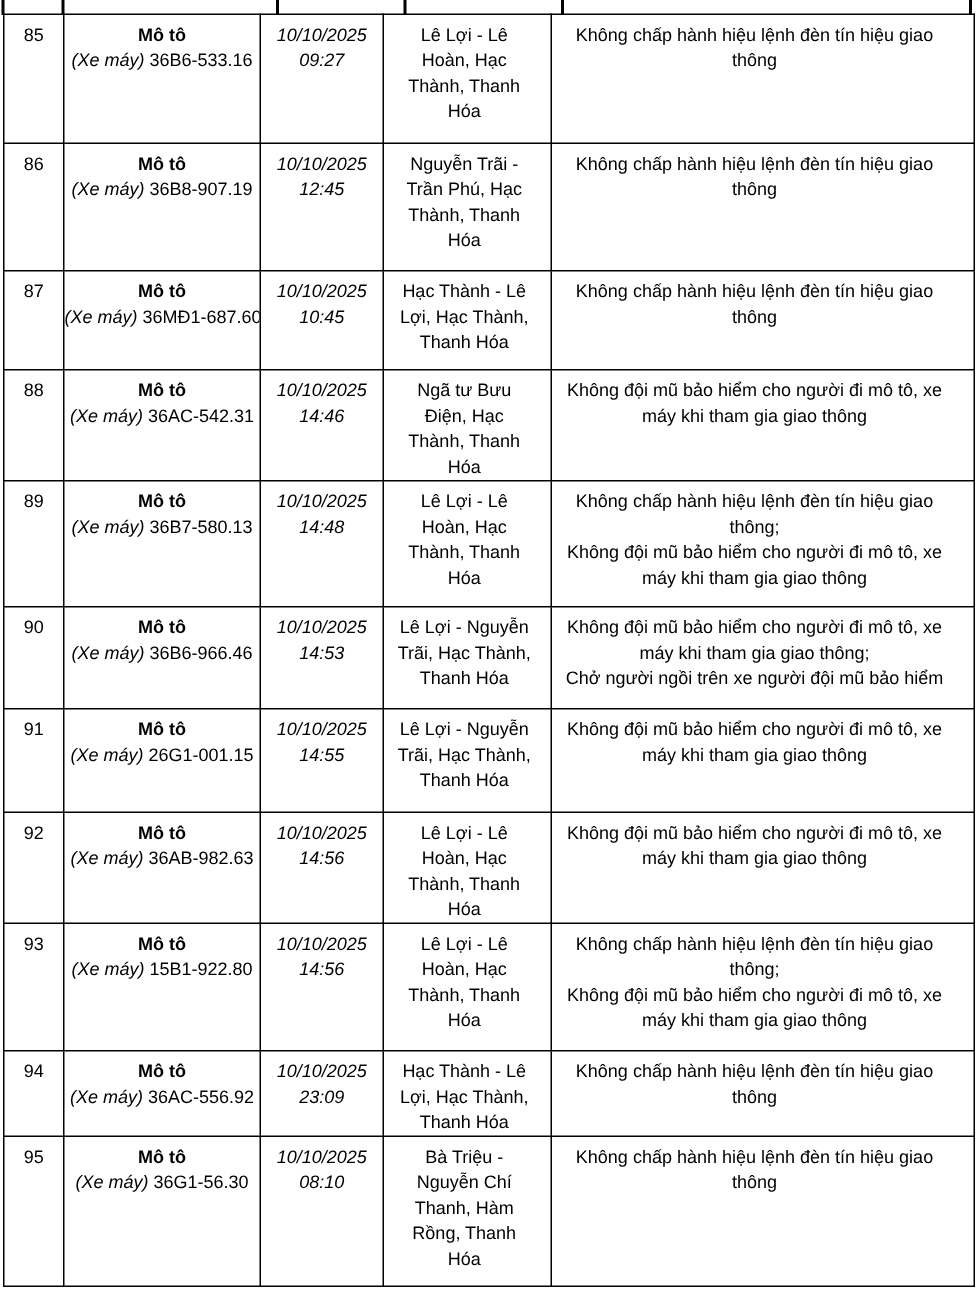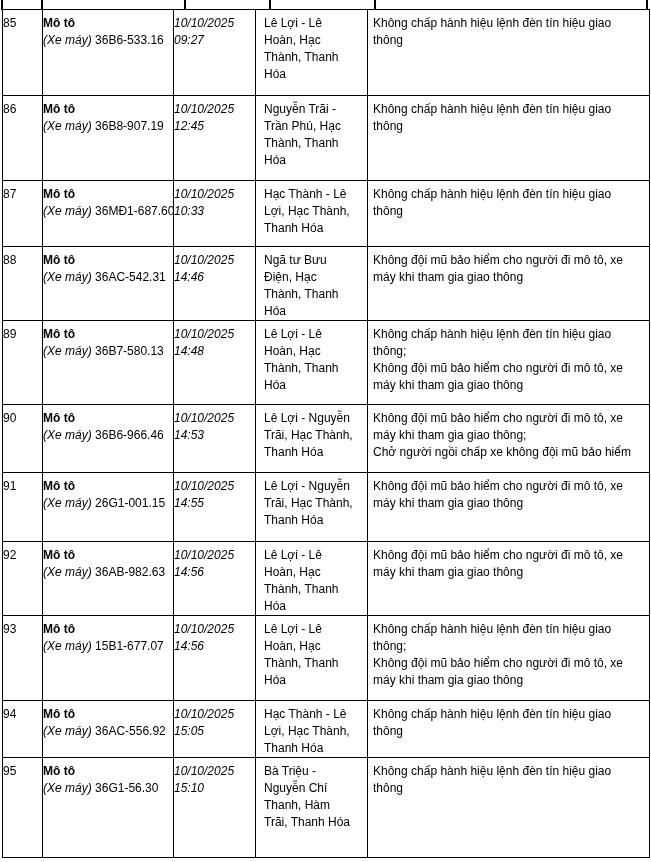--- a/index.html
+++ b/index.html
@@ -21,20 +21,21 @@
   
   #tbl-wrap { position: absolute; top: 9px; left: 2px; width: 647px; }
   table.violations {
     border-collapse: collapse;
     table-layout: fixed;
     width: 647px;
   }
   table.violations td {
     border: 1.5px solid #000000;
     vertical-align: top;
+    text-align: center;
     font-size: 12px;
     line-height: 17px;
     padding-top: 5px;
     overflow: hidden;
   }
   td.c-no      { width: 40px;  }
   td.c-vehicle { width: 131px; }
   td.c-dt      { width: 82px;  }
   td.c-loc     { width: 112px; padding-left: 8px; padding-right: 12px; }
   td.c-vio     { width: 282px; padding-left: 5px; padding-right: 16px; }
@@ -108,21 +109,21 @@
           <tr style="height: 66px;">
             <td class="c-no">
               <div>87</div>
             </td>
             <td class="c-vehicle">
               <div class="vehicle-type">Mô tô</div>
               <div class="vehicle-plate-line"><span class="vehicle-note">(Xe máy)</span> <span>36MĐ1-687.60</span></div>
             </td>
             <td class="c-dt">
               <div class="dt-line">10/10/2025</div>
-              <div class="dt-line">10:33</div>
+              <div class="dt-line">10:45</div>
             </td>
             <td class="c-loc">
               <div>Hạc Thành - Lê Lợi, Hạc Thành, Thanh Hóa</div>
             </td>
             <td class="c-vio">
               <div>Không chấp hành hiệu lệnh đèn tín hiệu giao thông</div>
             </td>
           </tr>
           <tr style="height: 67px;">
             <td class="c-no">
@@ -173,21 +174,21 @@
             </td>
             <td class="c-dt">
               <div class="dt-line">10/10/2025</div>
               <div class="dt-line">14:53</div>
             </td>
             <td class="c-loc">
               <div>Lê Lợi - Nguyễn Trãi, Hạc Thành, Thanh Hóa</div>
             </td>
             <td class="c-vio">
               <div>Không đội mũ bảo hiểm cho người đi mô tô, xe máy khi tham gia giao thông;</div>
-              <div>Chở người ngồi chấp xe không đội mũ bảo hiểm</div>
+              <div>Chở người ngồi trên xe người đội mũ bảo hiểm</div>
             </td>
           </tr>
           <tr style="height: 69px;">
             <td class="c-no">
               <div>91</div>
             </td>
             <td class="c-vehicle">
               <div class="vehicle-type">Mô tô</div>
               <div class="vehicle-plate-line"><span class="vehicle-note">(Xe máy)</span> <span>26G1-001.15</span></div>
             </td>
@@ -220,21 +221,21 @@
             <td class="c-vio">
               <div>Không đội mũ bảo hiểm cho người đi mô tô, xe máy khi tham gia giao thông</div>
             </td>
           </tr>
           <tr style="height: 85px;">
             <td class="c-no">
               <div>93</div>
             </td>
             <td class="c-vehicle">
               <div class="vehicle-type">Mô tô</div>
-              <div class="vehicle-plate-line"><span class="vehicle-note">(Xe máy)</span> <span>15B1-677.07</span></div>
+              <div class="vehicle-plate-line"><span class="vehicle-note">(Xe máy)</span> <span>15B1-922.80</span></div>
             </td>
             <td class="c-dt">
               <div class="dt-line">10/10/2025</div>
               <div class="dt-line">14:56</div>
             </td>
             <td class="c-loc">
               <div>Lê Lợi - Lê Hoàn, Hạc Thành, Thanh Hóa</div>
             </td>
             <td class="c-vio">
               <div>Không chấp hành hiệu lệnh đèn tín hiệu giao thông;</div>
@@ -244,43 +245,43 @@
           <tr style="height: 53px;">
             <td class="c-no">
               <div>94</div>
             </td>
             <td class="c-vehicle">
               <div class="vehicle-type">Mô tô</div>
               <div class="vehicle-plate-line"><span class="vehicle-note">(Xe máy)</span> <span>36AC-556.92</span></div>
             </td>
             <td class="c-dt">
               <div class="dt-line">10/10/2025</div>
-              <div class="dt-line">15:05</div>
+              <div class="dt-line">23:09</div>
             </td>
             <td class="c-loc">
               <div>Hạc Thành - Lê Lợi, Hạc Thành, Thanh Hóa</div>
             </td>
             <td class="c-vio">
               <div>Không chấp hành hiệu lệnh đèn tín hiệu giao thông</div>
             </td>
           </tr>
           <tr style="height: 100px;">
             <td class="c-no">
               <div>95</div>
             </td>
             <td class="c-vehicle">
               <div class="vehicle-type">Mô tô</div>
               <div class="vehicle-plate-line"><span class="vehicle-note">(Xe máy)</span> <span>36G1-56.30</span></div>
             </td>
             <td class="c-dt">
               <div class="dt-line">10/10/2025</div>
-              <div class="dt-line">15:10</div>
-            </td>
-            <td class="c-loc">
-              <div>Bà Triệu - Nguyễn Chí Thanh, Hàm Trãi, Thanh Hóa</div>
+              <div class="dt-line">08:10</div>
+            </td>
+            <td class="c-loc">
+              <div>Bà Triệu - Nguyễn Chí Thanh, Hàm Rồng, Thanh Hóa</div>
             </td>
             <td class="c-vio">
               <div>Không chấp hành hiệu lệnh đèn tín hiệu giao thông</div>
             </td>
           </tr>
         </tbody>
     </table>
   </div>
 
 </div>

